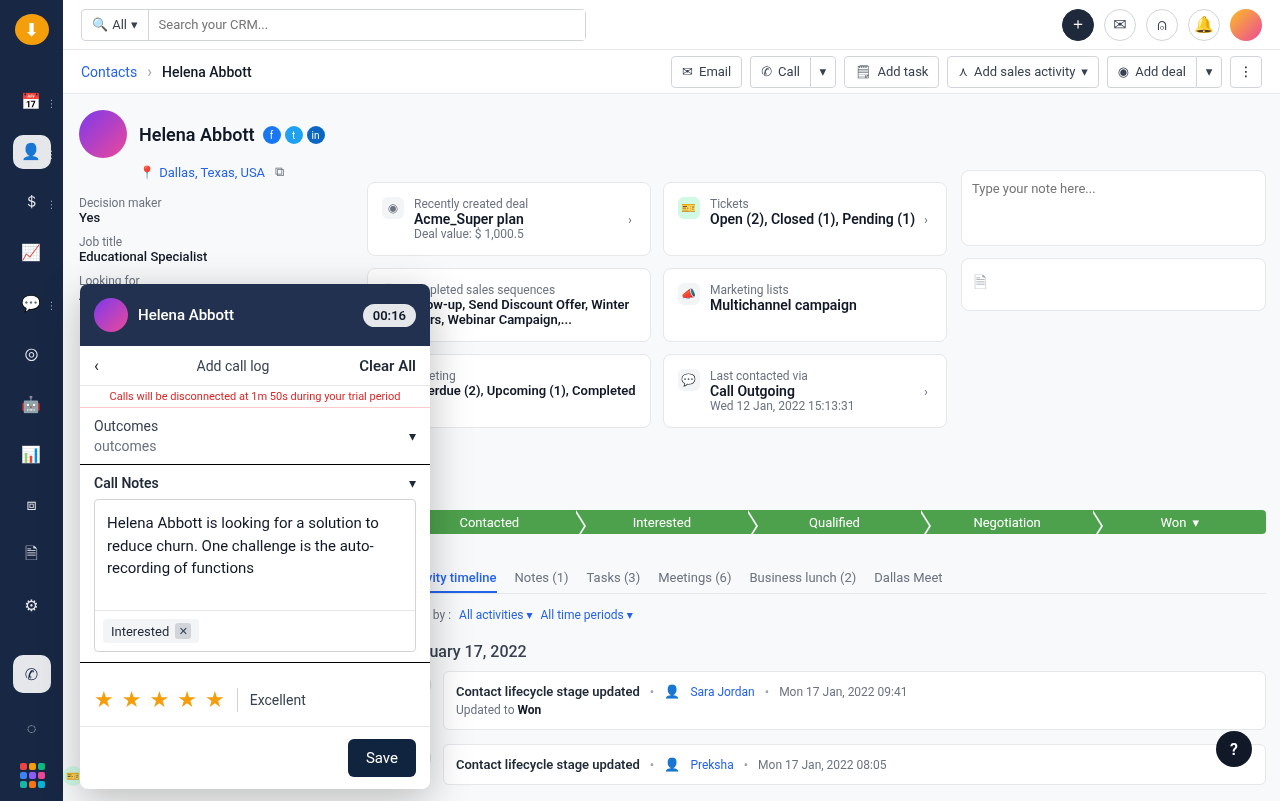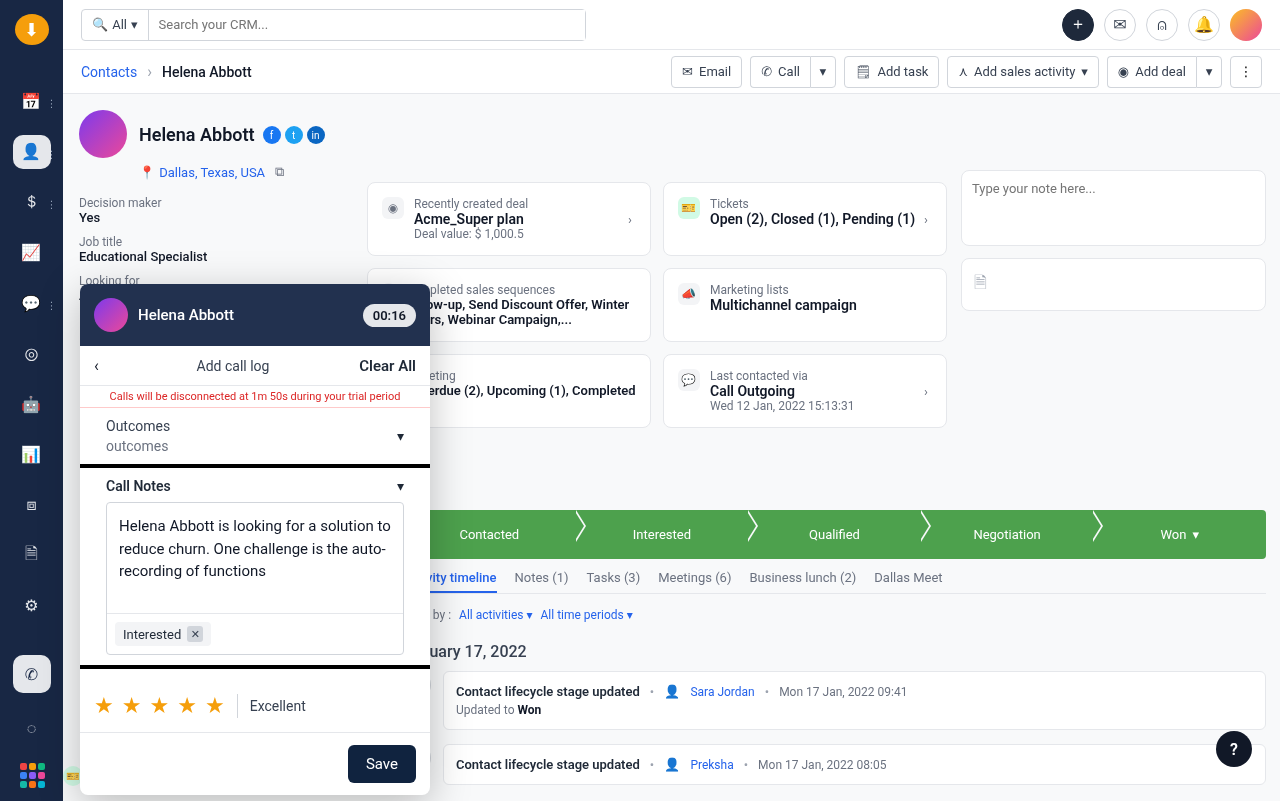--- a/index.html
+++ b/index.html
@@ -70,21 +70,21 @@
 .cicon.green{background:#d1fae5;color:#059669;}
 .card-inner{display:flex;gap:10px;}
 .card-inner .cicon{margin-bottom:0;}
 
 .notecard{background:#fff;border:1px solid #e5e7eb;border-radius:8px;padding:10px;height:120px;}
 .notecard textarea{width:100%;height:60px;border:none;outline:none;font-size:13px;resize:none;color:#6b7280;}
 .note-text{font-size:12px;color:#6b7280;padding:8px;line-height:1.5;}
 .note-text .link{font-size:12px;}
 .note-attr{font-size:11px;color:#6b7280;padding-left:8px;}
 .note-attr .auth{color:#2563eb;}
-.pipeline{display:flex;height:49px;border-radius:4px;overflow:hidden;margin-top:160px;}
+.pipeline{display:flex;height:24px;border-radius:4px;overflow:hidden;margin-top:160px;}
 .stage{flex:1;background:#4da14d;color:#fff;font-size:13px;display:flex;align-items:center;justify-content:center;position:relative;}
 .stage:not(:last-child):after{content:'';position:absolute;right:-8px;top:0;border-top:16px solid transparent;border-bottom:16px solid transparent;border-left:10px solid #4da14d;z-index:1;}
 .stage:not(:first-child):before{content:'';position:absolute;left:0;top:0;border-top:16px solid transparent;border-bottom:16px solid transparent;border-left:10px solid #f8f9fa;z-index:0;}
 .tabs{display:flex;gap:18px;border-bottom:1px solid #e5e7eb;font-size:13px;}
 .tab{padding:6px 0;color:#6b7280;cursor:pointer;}
 .tab.active{color:#2563eb;border-bottom:2px solid #2563eb;font-weight:500;}
 .filter-row{display:flex;align-items:center;gap:8px;margin-top:14px;font-size:12px;color:#6b7280;}
 .filter-row .sel{color:#2563eb;cursor:pointer;}
 .tl-date{font-size:16px;font-weight:500;color:#374151;margin-bottom:10px; margin-left:340px;}
 .tl-item{display:flex;gap:12px;align-items:flex-start;margin-bottom:14px;margin-left:340px;}
@@ -101,21 +101,21 @@
 .callpanel{position:absolute;left:80px;top:284px;width:350px;background:#fff;border-radius:8px;box-shadow:0 10px 40px rgba(0,0,0,0.25);z-index:50;overflow:hidden;}
 .cp-head{background:#22314f;color:#fff;padding:14px 14px;display:flex;align-items:center;gap:10px;}
 .cp-av{width:34px;height:34px;border-radius:50%;background:linear-gradient(135deg,#7c3aed,#ec4899);}
 .cp-name{font-size:15px;font-weight:500;}
 .cp-timer{margin-left:auto;background:#e5e7eb;color:#111827;font-size:13px;font-weight:600;padding:4px 10px;border-radius:12px;}
 .cp-row2{display:flex;align-items:center;padding:10px 14px;border-bottom:1px solid #e5e7eb;}
 .cp-row2 .back{color:#111827;cursor:pointer;margin-right:8px;}
 .cp-row2 .title{flex:1;text-align:center;font-size:14px;color:#374151;}
 .cp-row2 .clear{font-size:15px;font-weight:600;cursor:pointer;}
 .cp-warn{text-align:center;color:#dc2626;font-size:11px;padding:4px;border-bottom:1px solid #fecaca;}
-.cp-sec{padding:10px 26px;border-bottom:4px solid #000000;}
+.cp-sec{padding:10px 14px;border-bottom:1px solid #000000;}
 .cp-sec-head{display:flex;justify-content:space-between;align-items:center;font-size:14px;cursor:pointer;}
 .cp-sec-placeholder{color:#6b7280;font-size:14px;margin-top:4px;}
 .cp-notes-box{border:1px solid #d1d5db;border-radius:4px;margin-top:8px;}
 .cp-notes-text{padding:12px;font-size:15px;line-height:1.5;color:#111827;min-height:110px;}
 .cp-tags{border-top:1px solid #e5e7eb;padding:8px;display:flex;gap:6px;}
 .tag{background:#f3f4f6;border-radius:4px;padding:4px 8px;font-size:13px;display:flex;align-items:center;gap:6px;}
 .tag .x{background:#d1d5db;color:#374151;border-radius:3px;width:16px;height:16px;display:flex;align-items:center;justify-content:center;font-size:11px;cursor:pointer;}
 .cp-quality{padding:14px;}
 .cp-quality .q{font-weight:600;font-size:14px;color:#374151;}
 .cp-quality .row{display:flex;align-items:center;gap:8px;margin-top:10px;}

